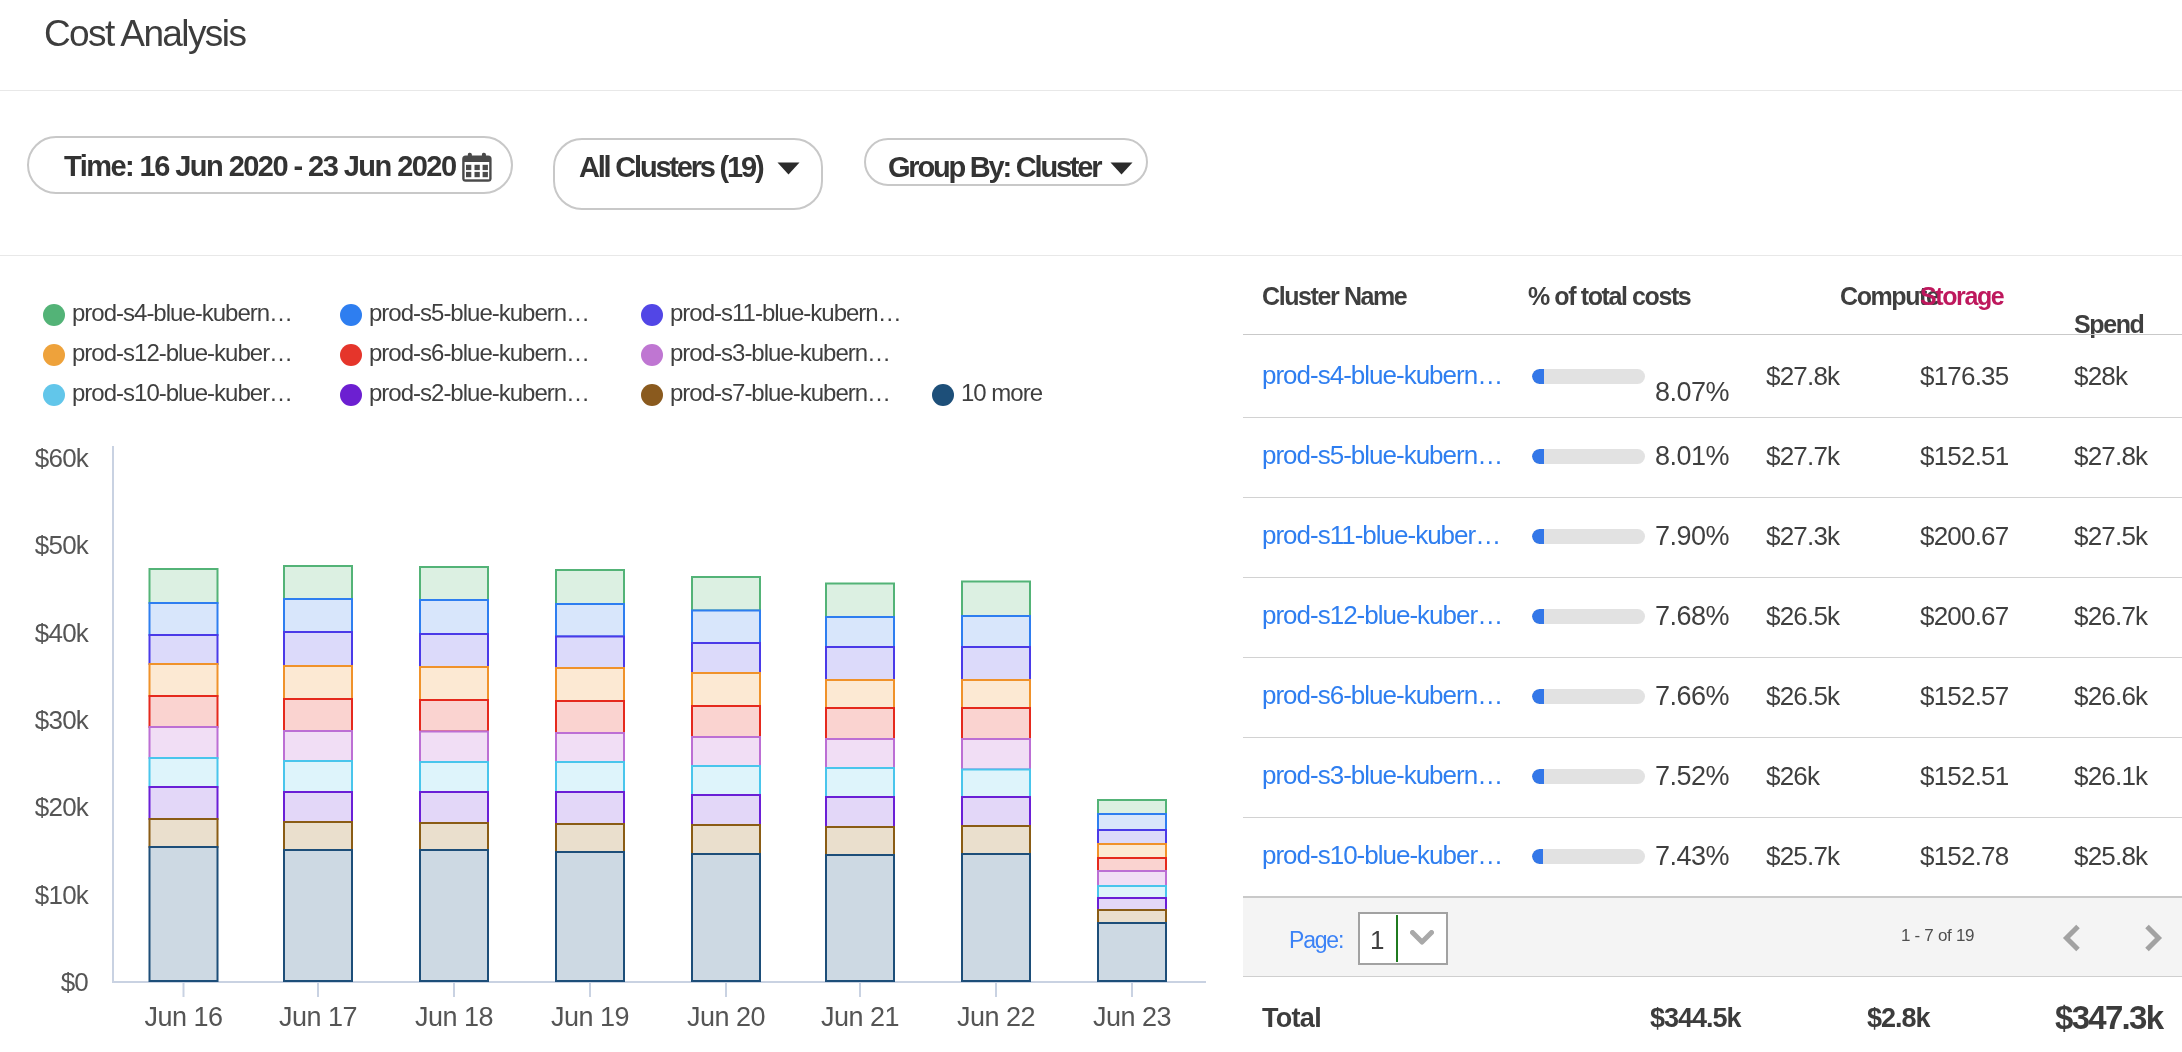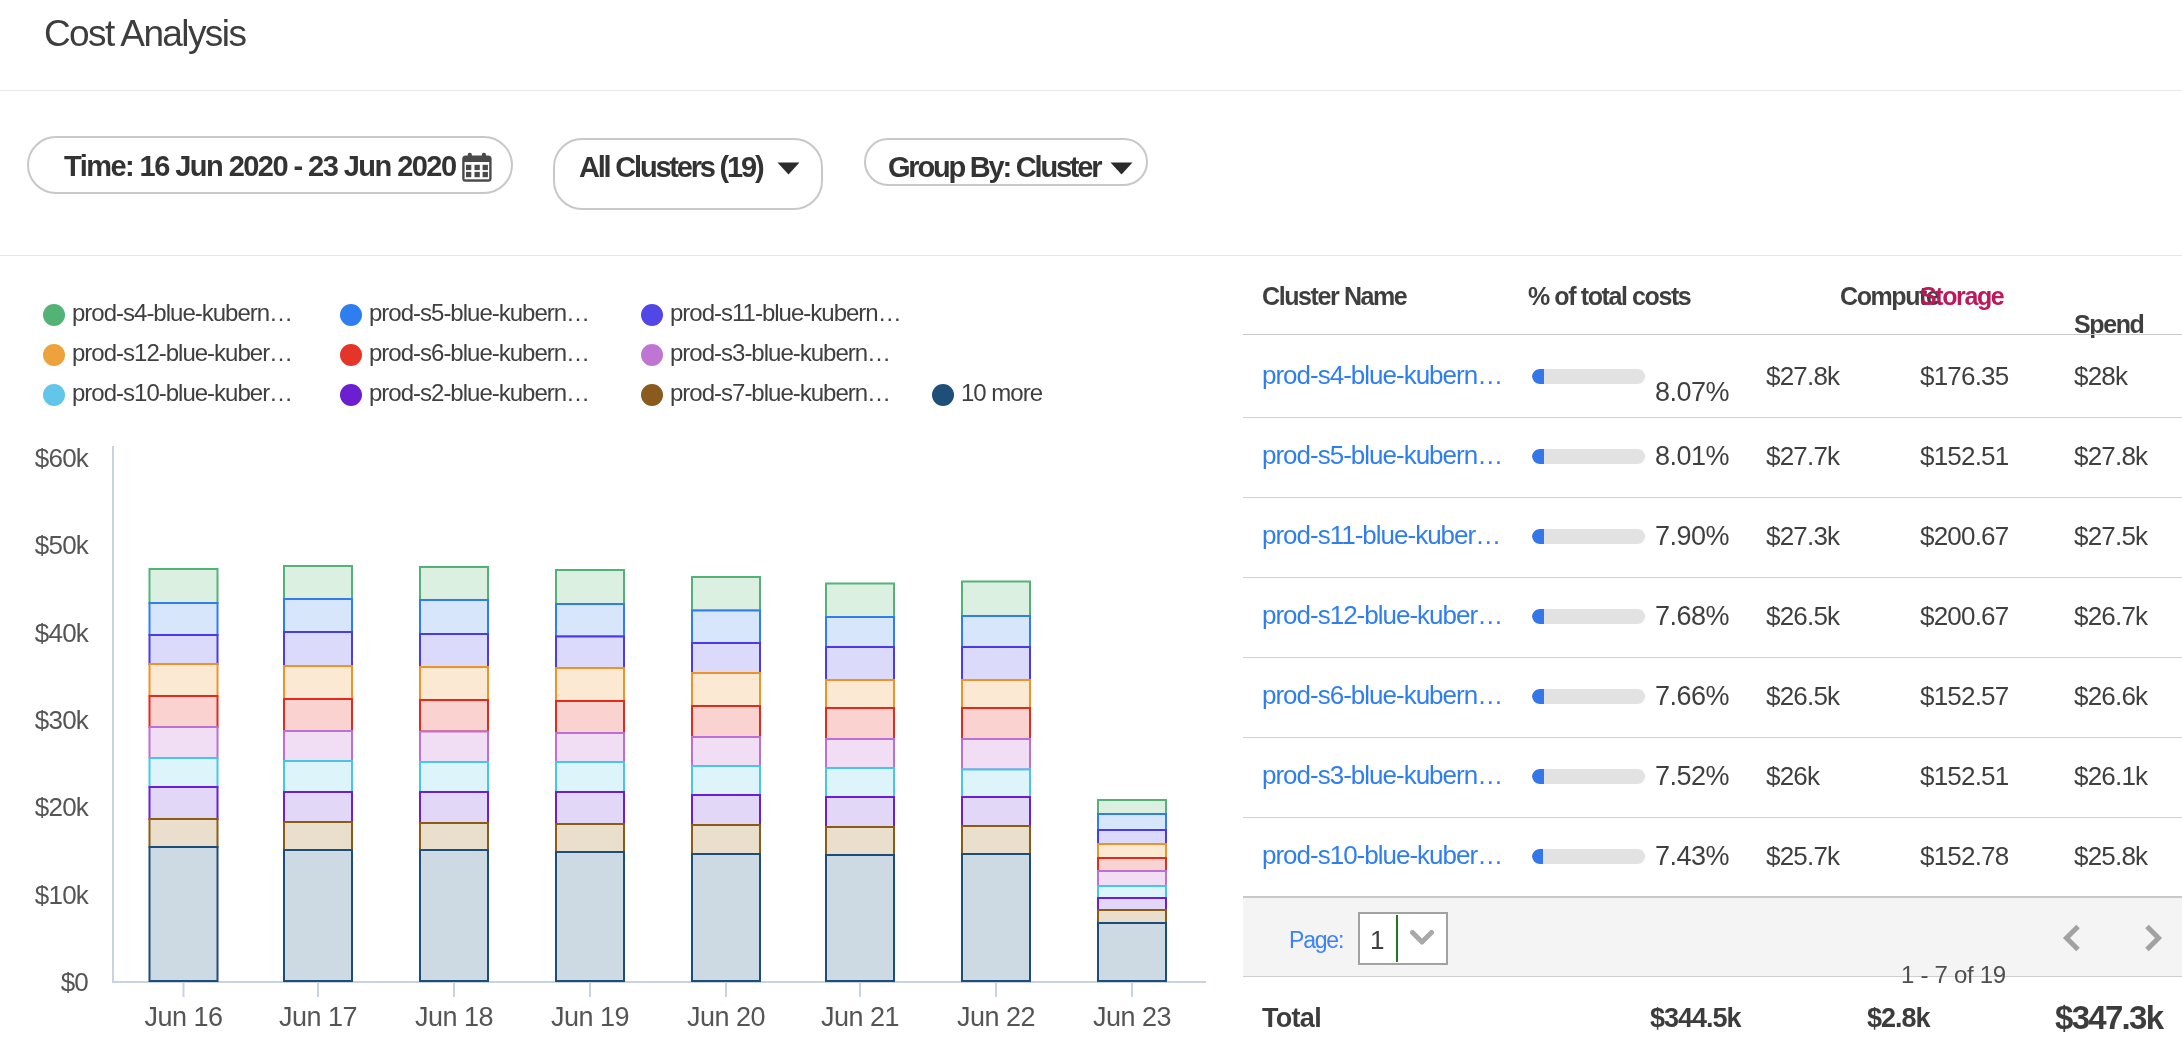--- a/index.html
+++ b/index.html
@@ -239,21 +239,21 @@
 <div class="abs" style="left:1920px;top:841px;font-size:26px;color:#3f3f3f;letter-spacing:-0.8px;">$152.78</div>
 <div class="abs" style="left:2074px;top:841px;font-size:26px;color:#3f3f3f;letter-spacing:-0.8px;">$25.8k</div>
 <div class="abs" style="left:1243px;top:896px;width:939px;height:81px;background:#f4f4f4;border-top:2px solid #c9c9c9;border-bottom:1px solid #cfcfcf;box-sizing:border-box;"></div>
 <div class="abs" style="left:1289px;top:927px;font-size:23px;color:#3b82f6;letter-spacing:-1.2px;">Page:</div>
 <div class="abs" style="left:1358px;top:912px;width:90px;height:53px;background:#fff;border:2px solid #a2a2a2;box-sizing:border-box;"></div>
 <div class="abs" style="left:1370px;top:925px;font-size:26px;color:#3f3f3f;">1</div>
 <div class="abs" style="left:1396px;top:915px;width:2px;height:47px;background:#1f7a1f;"></div>
 <svg class="abs" style="left:1410px;top:930px;" width="24" height="15" viewBox="0 0 24 15">
     <path d="M2.5 2.5 L12 12 L21.5 2.5" stroke="#a9a9a9" stroke-width="5" fill="none" stroke-linecap="round" stroke-linejoin="round"></path>
   </svg>
-<div class="abs" style="left:1901px;top:926px;font-size:24px;color:#4f4f4f;letter-spacing:-0.3px;white-space:nowrap;margin-top:35px;">1 - 7 of 19</div>
+<div class="abs" style="left:1901px;top:926px;font-size:17px;color:#4f4f4f;letter-spacing:-0.3px;white-space:nowrap;">1 - 7 of 19</div>
 <svg class="abs" style="left:2062px;top:924px;" width="20" height="28" viewBox="0 0 20 28">
     <path d="M16 2.5 L4.5 14 L16 25.5" stroke="#a2a2a2" stroke-width="5" fill="none"></path>
   </svg>
 <svg class="abs" style="left:2143px;top:924px;" width="20" height="28" viewBox="0 0 20 28">
     <path d="M4 2.5 L15.5 14 L4 25.5" stroke="#a2a2a2" stroke-width="5" fill="none"></path>
   </svg>
 <div class="abs" style="left:1262px;top:1003px;font-size:27px;font-weight:bold;color:#3c3c3c;letter-spacing:-0.7px;">Total</div>
 <div class="abs" style="left:1650px;top:1003px;font-size:27px;font-weight:bold;color:#3c3c3c;letter-spacing:-1px;">$344.5k</div>
 <div class="abs" style="left:1867px;top:1003px;font-size:27px;font-weight:bold;color:#3c3c3c;letter-spacing:-1px;">$2.8k</div>
 <div class="abs" style="left:2055px;top:999px;font-size:33px;font-weight:bold;color:#3c3c3c;letter-spacing:-1.7px;">$347.3k</div>

